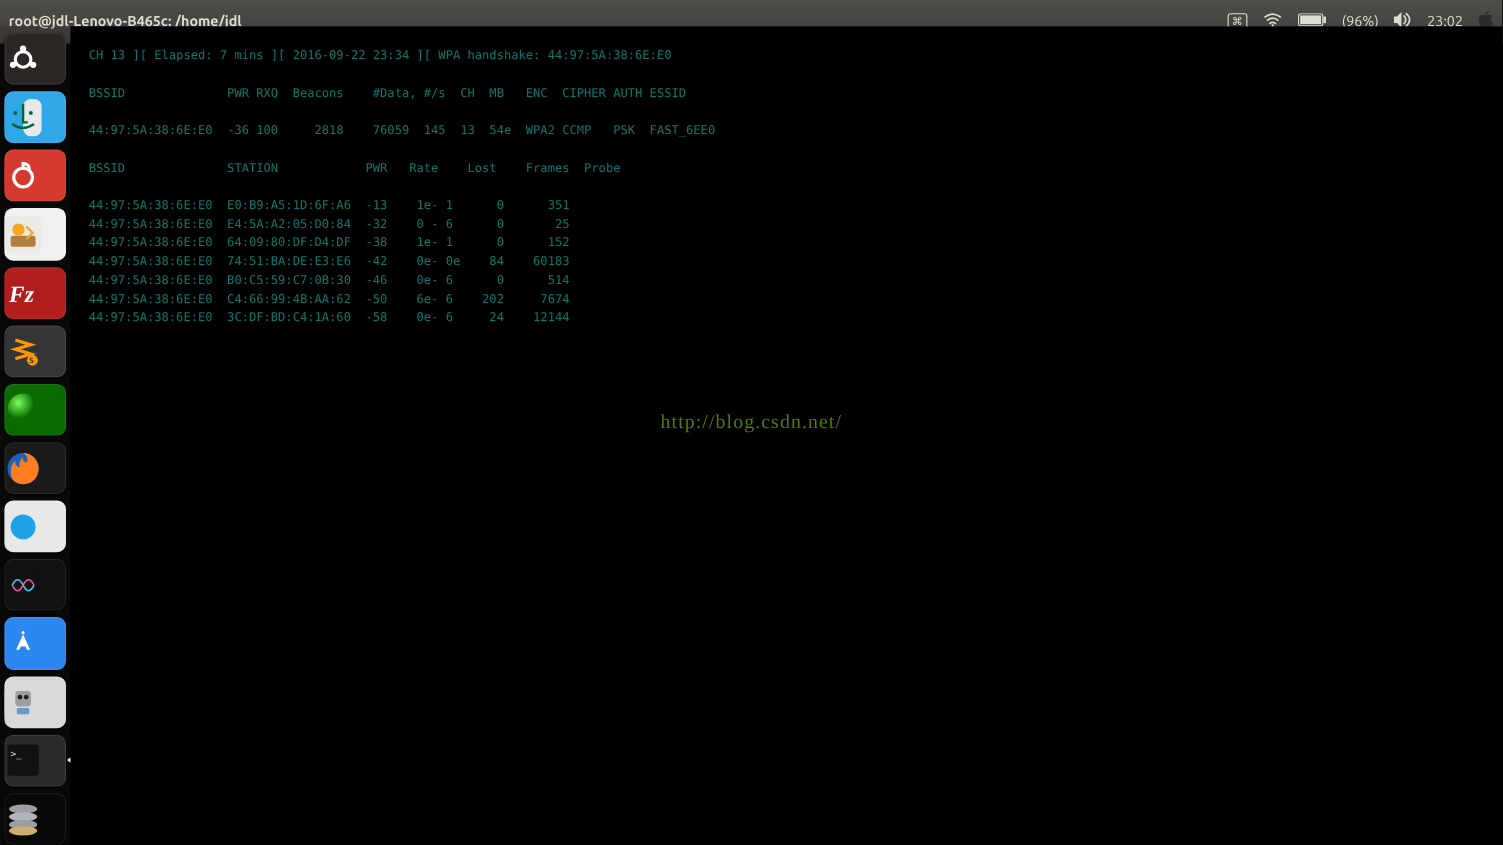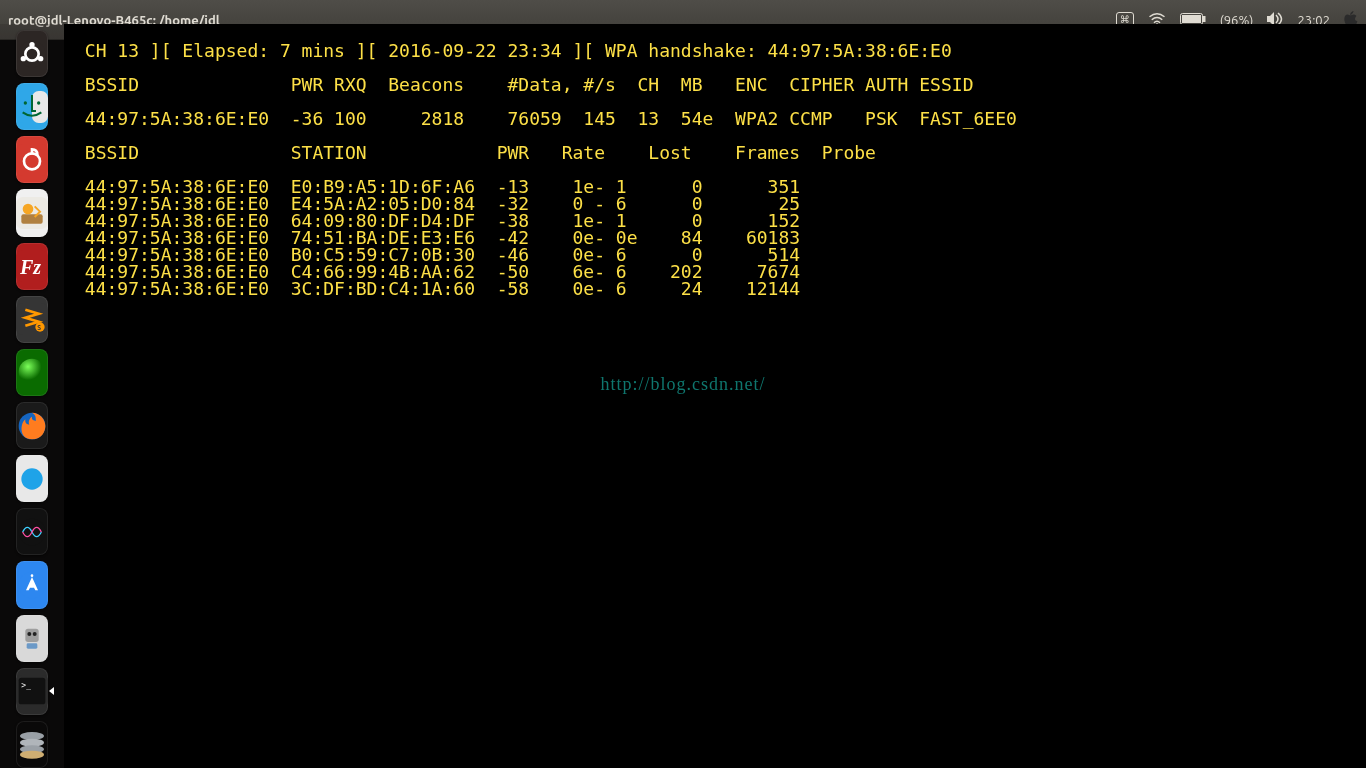--- a/index.html
+++ b/index.html
@@ -32,45 +32,45 @@
 
   
   .dock {
     position: absolute; left: 0; top: 24px; bottom: 0;
     width: 64px;
     background: rgba(40,37,34,0.25);
     display: flex; flex-direction: column; align-items: center;
     padding-top: 6px; gap: 6px;
   }
   .dock .tile {
-    width: 32px; height: 48px; border-radius: 8px;
+    width: 56px; height: 48px; border-radius: 8px;
     display:flex;align-items:center;justify-content:flex-start;
     box-shadow: inset 0 0 0 1px rgba(255,255,255,0.08), 0 1px 2px rgba(0,0,0,0.5);
     position: relative;
   }
   .dock .pip {
     position:absolute; right:-6px; top:50%; transform:translateY(-50%);
     width:0;height:0;border-top:4px solid transparent;border-bottom:4px solid transparent;
     border-right:5px solid #fff;
   }
   .dock .tile svg { width: 34px; height: 34px; }
 
   
   .term {
     position: absolute; left: 64px; right: 0; top: 24px; bottom: 0;
     background: #000;
-    color: #fde047;
+    color: #0f766e;
     font-family: "DejaVu Sans Mono","Liberation Mono",monospace;
-    font-size: 18px; line-height: 17px;
+    font-size: 11px; line-height: 17px;
     padding: 18px 10px;
     white-space: pre;
   }
   .watermark {
     position:absolute; left:50%; top:50%; transform:translate(-50%,-50%);
-    color:#0f766e; font-family: serif; font-size:18px; letter-spacing:1px;
+    color:#4d7c0f; font-family: serif; font-size:18px; letter-spacing:1px;
     pointer-events:none;
   }
 </style>
 </head>
 <body>
 
 <div class="menubar">
   <span class="title">root@jdl-Lenovo-B465c: /home/jdl</span>
   <span class="spacer"></span>
   <div class="ind">

